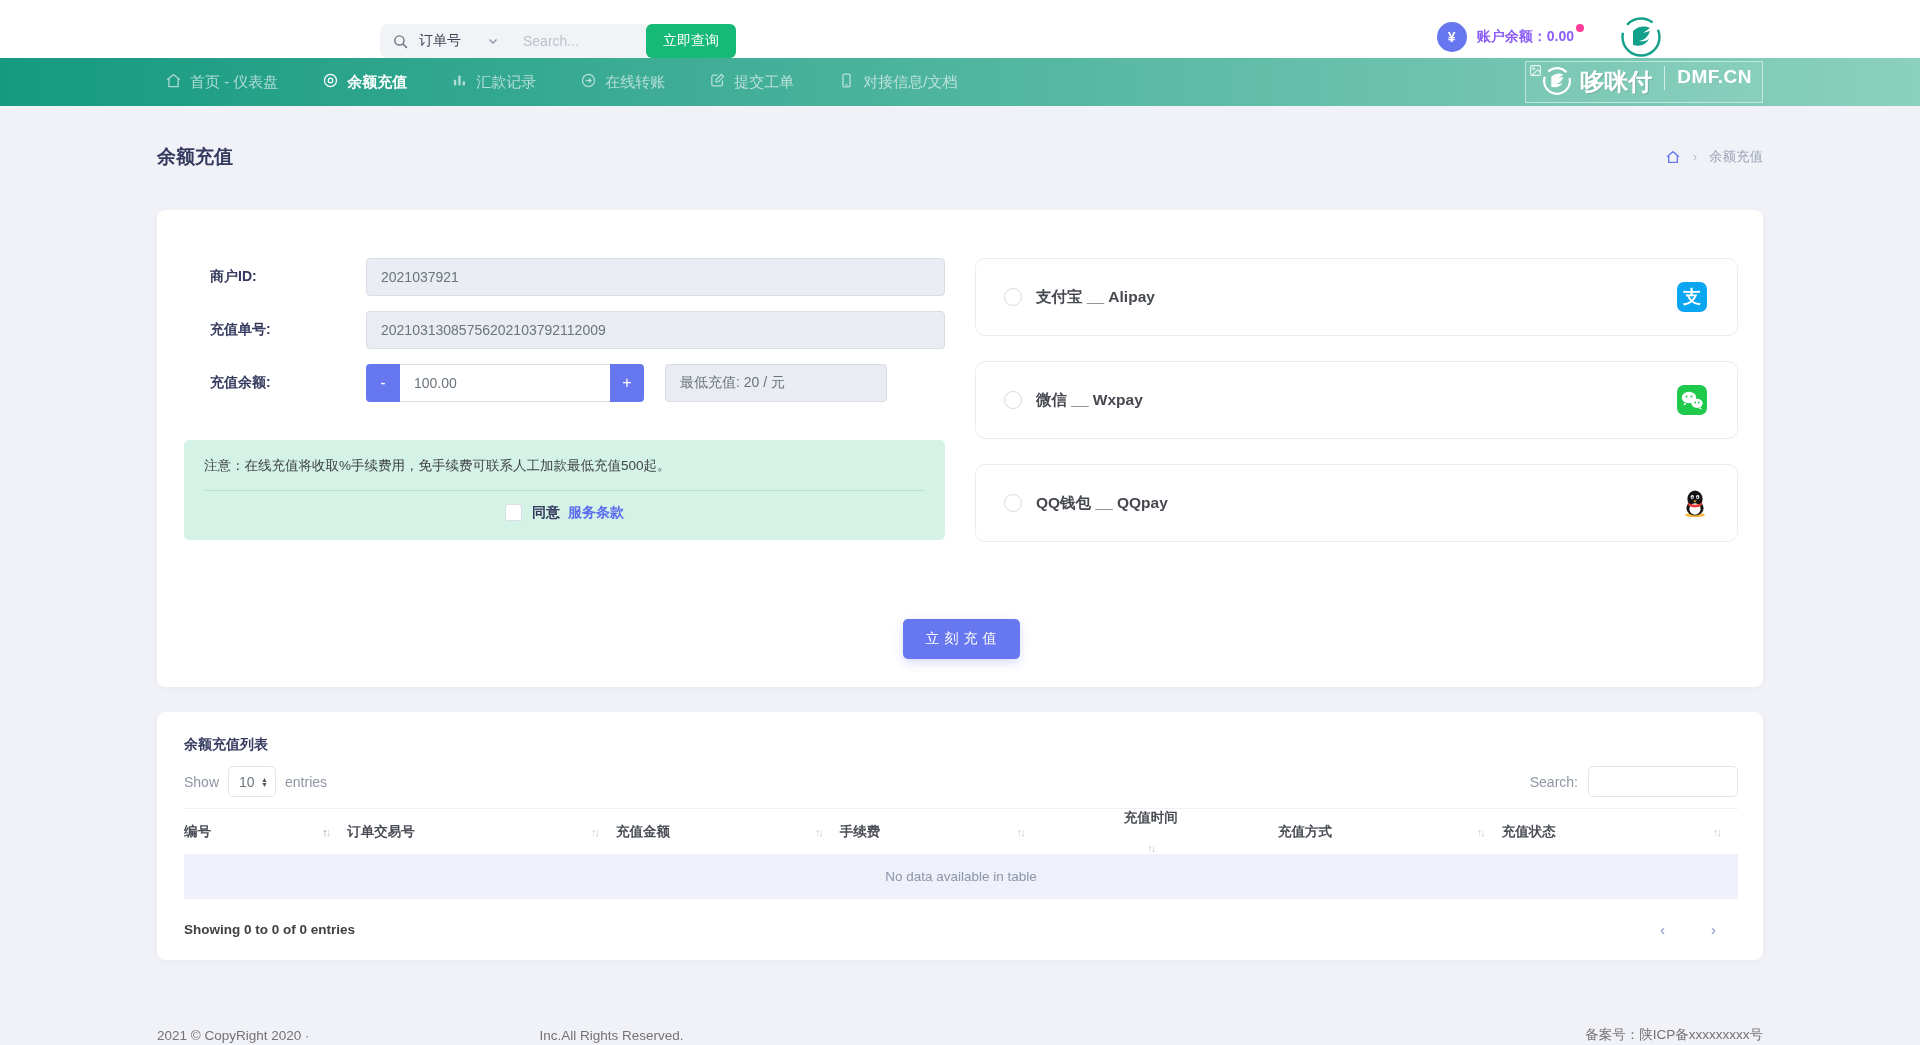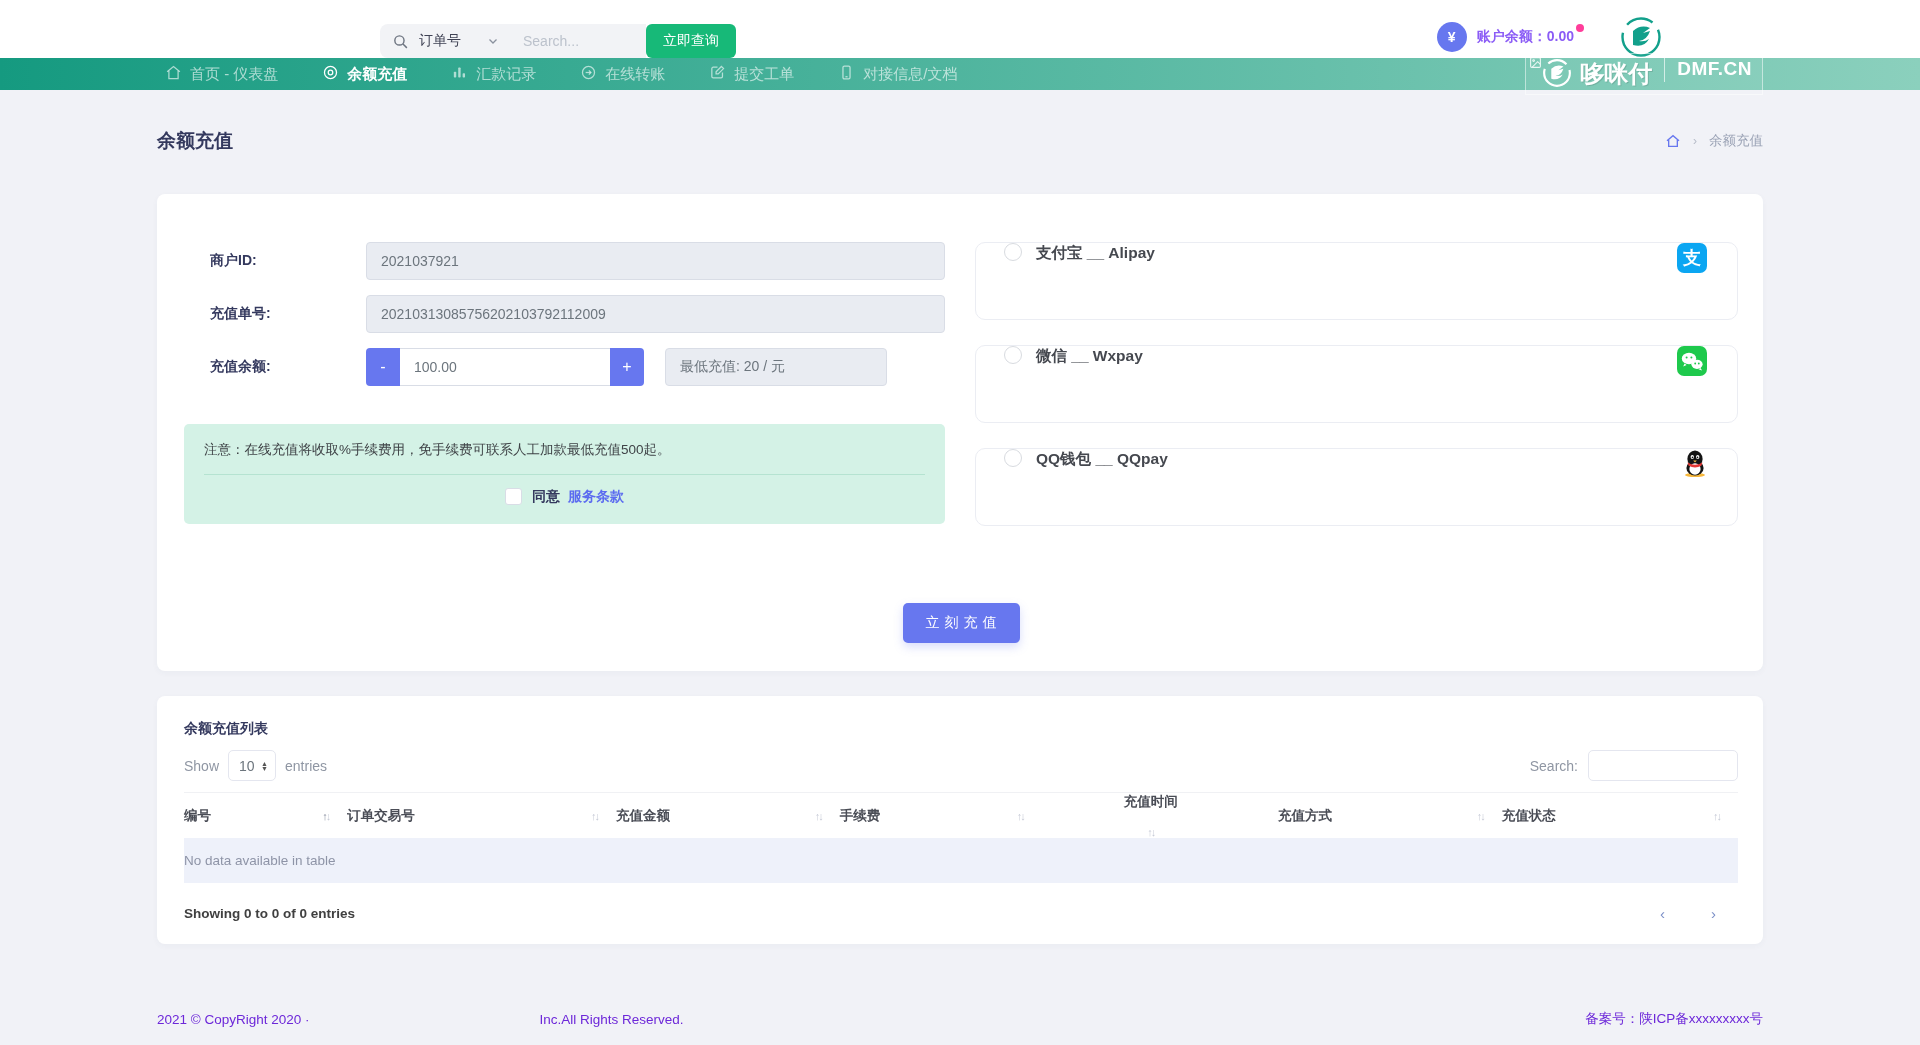--- a/index.html
+++ b/index.html
@@ -38,21 +38,21 @@
     display:flex; align-items:center; justify-content:center; font-size:14px; font-weight:bold;
   }
   .balance { font-weight:bold; color:#8b5cf6; position:relative; padding-right:8px; }
   .balance .dot {
     position:absolute; top:-4px; right:-2px; width:8px; height:8px;
     border-radius:50%; background:#ff3d9a;
   }
   .avatar { width:42px; height:42px; margin-left:28px; display:flex; }
 
   
-  .nav { height:32px; background:linear-gradient(90deg,#159a80,#8bd0bd); }
+  .nav { height:48px; background:linear-gradient(90deg,#159a80,#8bd0bd); }
   .nav-inner { height:100%; display:flex; align-items:center; justify-content:space-between; }
   .nav-items { display:flex; align-items:center; gap:44px; padding-left:8px; }
   .nav-item {
     display:flex; align-items:center; gap:8px; color:rgba(255,255,255,.62);
     font-size:15px; text-decoration:none; cursor:pointer;
   }
   .nav-item svg { flex:0 0 auto; }
   .nav-item.active { color:#fff; font-weight:bold; }
   .brand {
     display:flex; align-items:flex-start; gap:8px; border:1px solid rgba(255,255,255,.5);
@@ -110,21 +110,21 @@
   .agree-row { display:flex; align-items:flex-start; justify-content:center; gap:8px; padding-bottom:4px; }
   .agree-checkbox {
     appearance:none; -webkit-appearance:none; width:17px; height:17px; background:#fff;
     border:1px solid #d9dde6; border-radius:3px; cursor:pointer; margin-right:2px;
   }
   .agree-label { font-weight:bold; color:#34395e; }
   .terms-link { color:#5b6bf0; font-weight:bold; text-decoration:none; cursor:pointer; }
 
   .pay-card {
     height:78px; border:1px solid #ebedf3; border-radius:10px; display:flex;
-    padding:0 30px 0 28px; margin-bottom:25px; cursor:pointer; background:#fff;
+    align-items:center; padding:0 30px 0 28px; margin-bottom:25px; cursor:pointer; background:#fff;
   }
   .pay-radio {
     appearance:none; -webkit-appearance:none; width:18px; height:18px; border-radius:50%;
     border:1.5px solid #d8dbe0; background:#fff; cursor:pointer; flex:0 0 auto;
   }
   .pay-label { margin-left:14px; font-size:15.5px; font-weight:bold; color:#45484f; }
   .pay-icon { margin-left:auto; display:flex; }
   .alipay-badge {
     width:30px; height:30px; background:#0ba6f2; border-radius:7px; color:#fff;
     display:flex; align-items:center; justify-content:center; font-size:18px; font-weight:bold;
@@ -156,31 +156,31 @@
   .th {
     display:flex; align-items:center; justify-content:space-between; height:45px;
     padding:0 18px 0 0; font-size:13.5px; font-weight:bold; color:#4a4d56; cursor:pointer;
   }
   .th:first-child { padding-left:0; }
   .c1{width:10.5%;} .c2{width:17.3%;} .c3{width:14.4%;} .c4{width:13%;}
   .c5{width:15.2%;flex-direction:column;} .c6{width:14.4%;} .c7{width:15.2%;}
   .sort { font-size:11px; letter-spacing:-2px; color:#c6cad6; }
   .sort .up-active { color:#8a90a0; }
   .empty-row {
-    height:45px; background:#eef1fa; display:flex; align-items:center; 
+    height:45px; background:#eef1fa; display:flex; align-items:center; justify-content:center;
     color:#8e94a7; font-size:13.5px;
   }
   .table-footer { display:flex; align-items:center; justify-content:space-between; margin-top:22px; }
   .info-text { color:#404040; font-size:13.5px; font-weight:bold; }
   .pager { display:flex; align-items:center; gap:46px; padding-right:22px; }
   .pager a { color:#7b8fc7; font-size:15px; text-decoration:none; cursor:pointer; }
 
   
   .footer { padding-top:66px; }
-  .footer-inner { display:flex; align-items:center; color:#6d28d9; font-size:13.5px; }
+  .footer-inner { display:flex; align-items:center; color:#737373; font-size:13.5px; }
   .footer-rights { margin-left:230px; margin-right:auto; }
 </style>
 </head>
 <body>
 
 <header class="topbar">
   <div class="search-group">
     <div class="search-box">
       <span class="mag">
         <svg width="17" height="17" viewBox="0 0 24 24" fill="none" stroke="currentColor" stroke-width="2">

